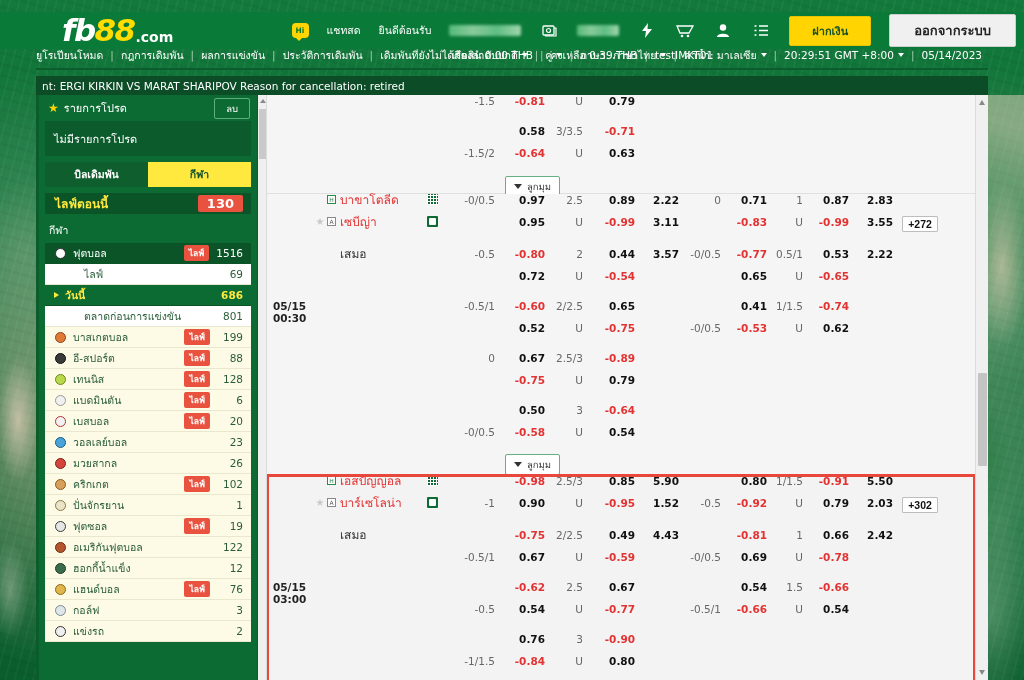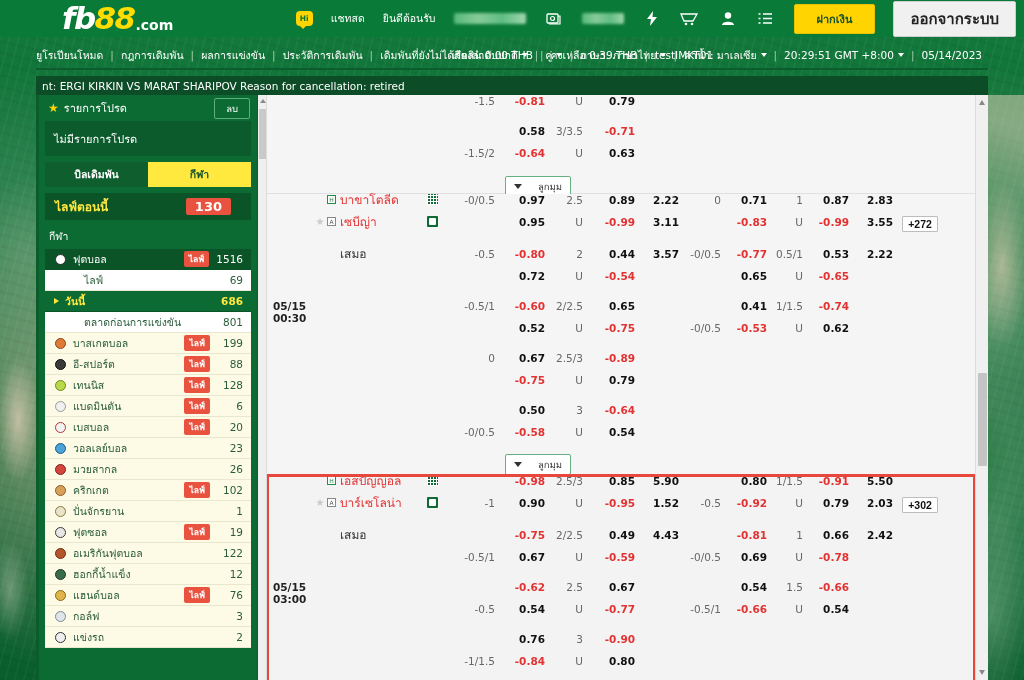--- a/index.html
+++ b/index.html
@@ -40,21 +40,21 @@
   }
   .bg-figure-l{
     position:absolute; left:0; top:300px; width:36px; height:380px;
     background:
       radial-gradient(ellipse 30px 90px at 18px 120px, rgba(240,215,195,.65), rgba(0,0,0,0) 70%),
       radial-gradient(ellipse 26px 70px at 10px 290px, rgba(230,225,215,.35), rgba(0,0,0,0) 72%);
   }
 
   
   .topbar{
-    position:absolute; left:0; top:0; width:1024px; height:37px;
+    position:absolute; left:0; top:12px; width:1024px; height:37px;
     background:#0a7a38; z-index:12;
     display:flex; align-items:center;
   }
   .logo{ margin-left:62px; display:flex; align-items:flex-end; line-height:1; }
   .logo .fb{
     font-size:31px; font-weight:bold; color:#ffffff; letter-spacing:-1.6px;
     font-family:"DejaVu Sans","Liberation Sans",sans-serif; font-style:italic;
   }
   .logo .n88{
     font-size:31px; font-weight:bold; color:#ffdd00; letter-spacing:-1.6px;
@@ -75,22 +75,22 @@
     background:linear-gradient(90deg,#5bbd7e,#8fd0a0,#64c187,#a9dbb3);
     filter: blur(1.6px); opacity:.95;
   }
   .icobtn{ width:20px;height:18px;display:flex;align-items:center;justify-content:center;color:#fff; }
   .icobtn svg{ display:block; }
   .btn-deposit{
     background:#ffd400; color:#14522c; font-size:11px; font-weight:bold;
     border:1px solid #e8c200; border-radius:2px; padding:5px 22px; cursor:pointer;
   }
   .btn-logout{
-    background:#f0f0f0; color:#222; font-size:15px; font-weight:bold;
-    border:1px solid #cfcfcf; border-radius:2px; padding:5px 16px; cursor:pointer;
+    background:#f0f0f0; color:#222; font-size:13px; font-weight:bold;
+    border:1px solid #cfcfcf; border-radius:2px; padding:5px 24px; cursor:pointer;
   }
 
   
   .navstrip{
     position:absolute; left:36px; top:42px; width:952px; height:26px;
     display:flex; align-items:center; z-index:11;
     color:#ffffff; font-size:10.5px; white-space:nowrap;
   }
   .navstrip a{ color:#fff; text-decoration:none; }
   .nsep{ color:#9fd0ae; margin:0 7px; }
@@ -129,22 +129,22 @@
     display:flex; align-items:center; padding-left:9px;
   }
   .tabs{ display:flex; margin:6px 6px 0 6px; height:25px; }
   .tab{
     flex:1; display:flex; align-items:center; justify-content:center;
     font-size:10.5px; font-weight:bold; cursor:pointer;
   }
   .tab.inactive{ background:#0e5e2e; color:#ffffff;font-family:Liberation Serif, serif; }
   .tab.active{ background:#ffe93f; color:#14522c; }
   .live-now{
-    margin:6px 6px 0 6px; height:27px; background:#0a5427;
-    display:flex; align-items:center; justify-content:space-between; padding:0 20px 0 10px;
+    margin:6px 6px 0 6px; height:21px; background:#0a5427;
+    display:flex; align-items:center; justify-content:space-between; padding:0 8px 0 10px;
   }
   .live-now .lbl{ color:#ffe93f; font-size:12px; font-weight:bold; }
   .live-now .cnt{
     background:#e8523f; color:#ffffff; font-size:13px; font-weight:bold;
     padding:1px 9px; border-radius:2px;
   }
   .sec-title{ color:#ffffff; font-size:10.5px; padding:8px 0 4px 10px; }
 
   .sportlist{ background:#fdfbe6; margin:0 6px; }
   .sp-row{
@@ -211,21 +211,21 @@
     font-size:6px;line-height:8px;text-align:center;color:#555;flex:0 0 9px;
   }
   .tname{ font-size:12px; color:#e33232; }
   .tname.draw{ color:#333; padding-left:13px; }
   .mico{ width:11px;height:11px; border-radius:1px; }
   .mico.tv{ background:#0d6b33; }
   .mico.stat{ background:#0d6b33; }
 
   .morebtn{
     border:1px solid #66b083; background:#ffffff; color:#333; font-size:9.5px;
-    padding:2px 8px; border-radius:2px; cursor:pointer; display:flex; align-items:center; gap:16px;
+    padding:2px 8px; border-radius:2px; cursor:pointer; display:flex; align-items:center; gap:5px;
     margin-top:7px;
   }
   .morebtn .cvd{ width:0;height:0;border-left:4px solid transparent;border-right:4px solid transparent;border-top:5px solid #333;}
 
   .plusbox{
     border:1px solid #bdbdbd; background:#ffffff; color:#111; font-size:10.5px; font-weight:bold;
     padding:1px 5px; border-radius:1px; min-width:34px; text-align:center; cursor:pointer;
   }
 </style>
 </head>

